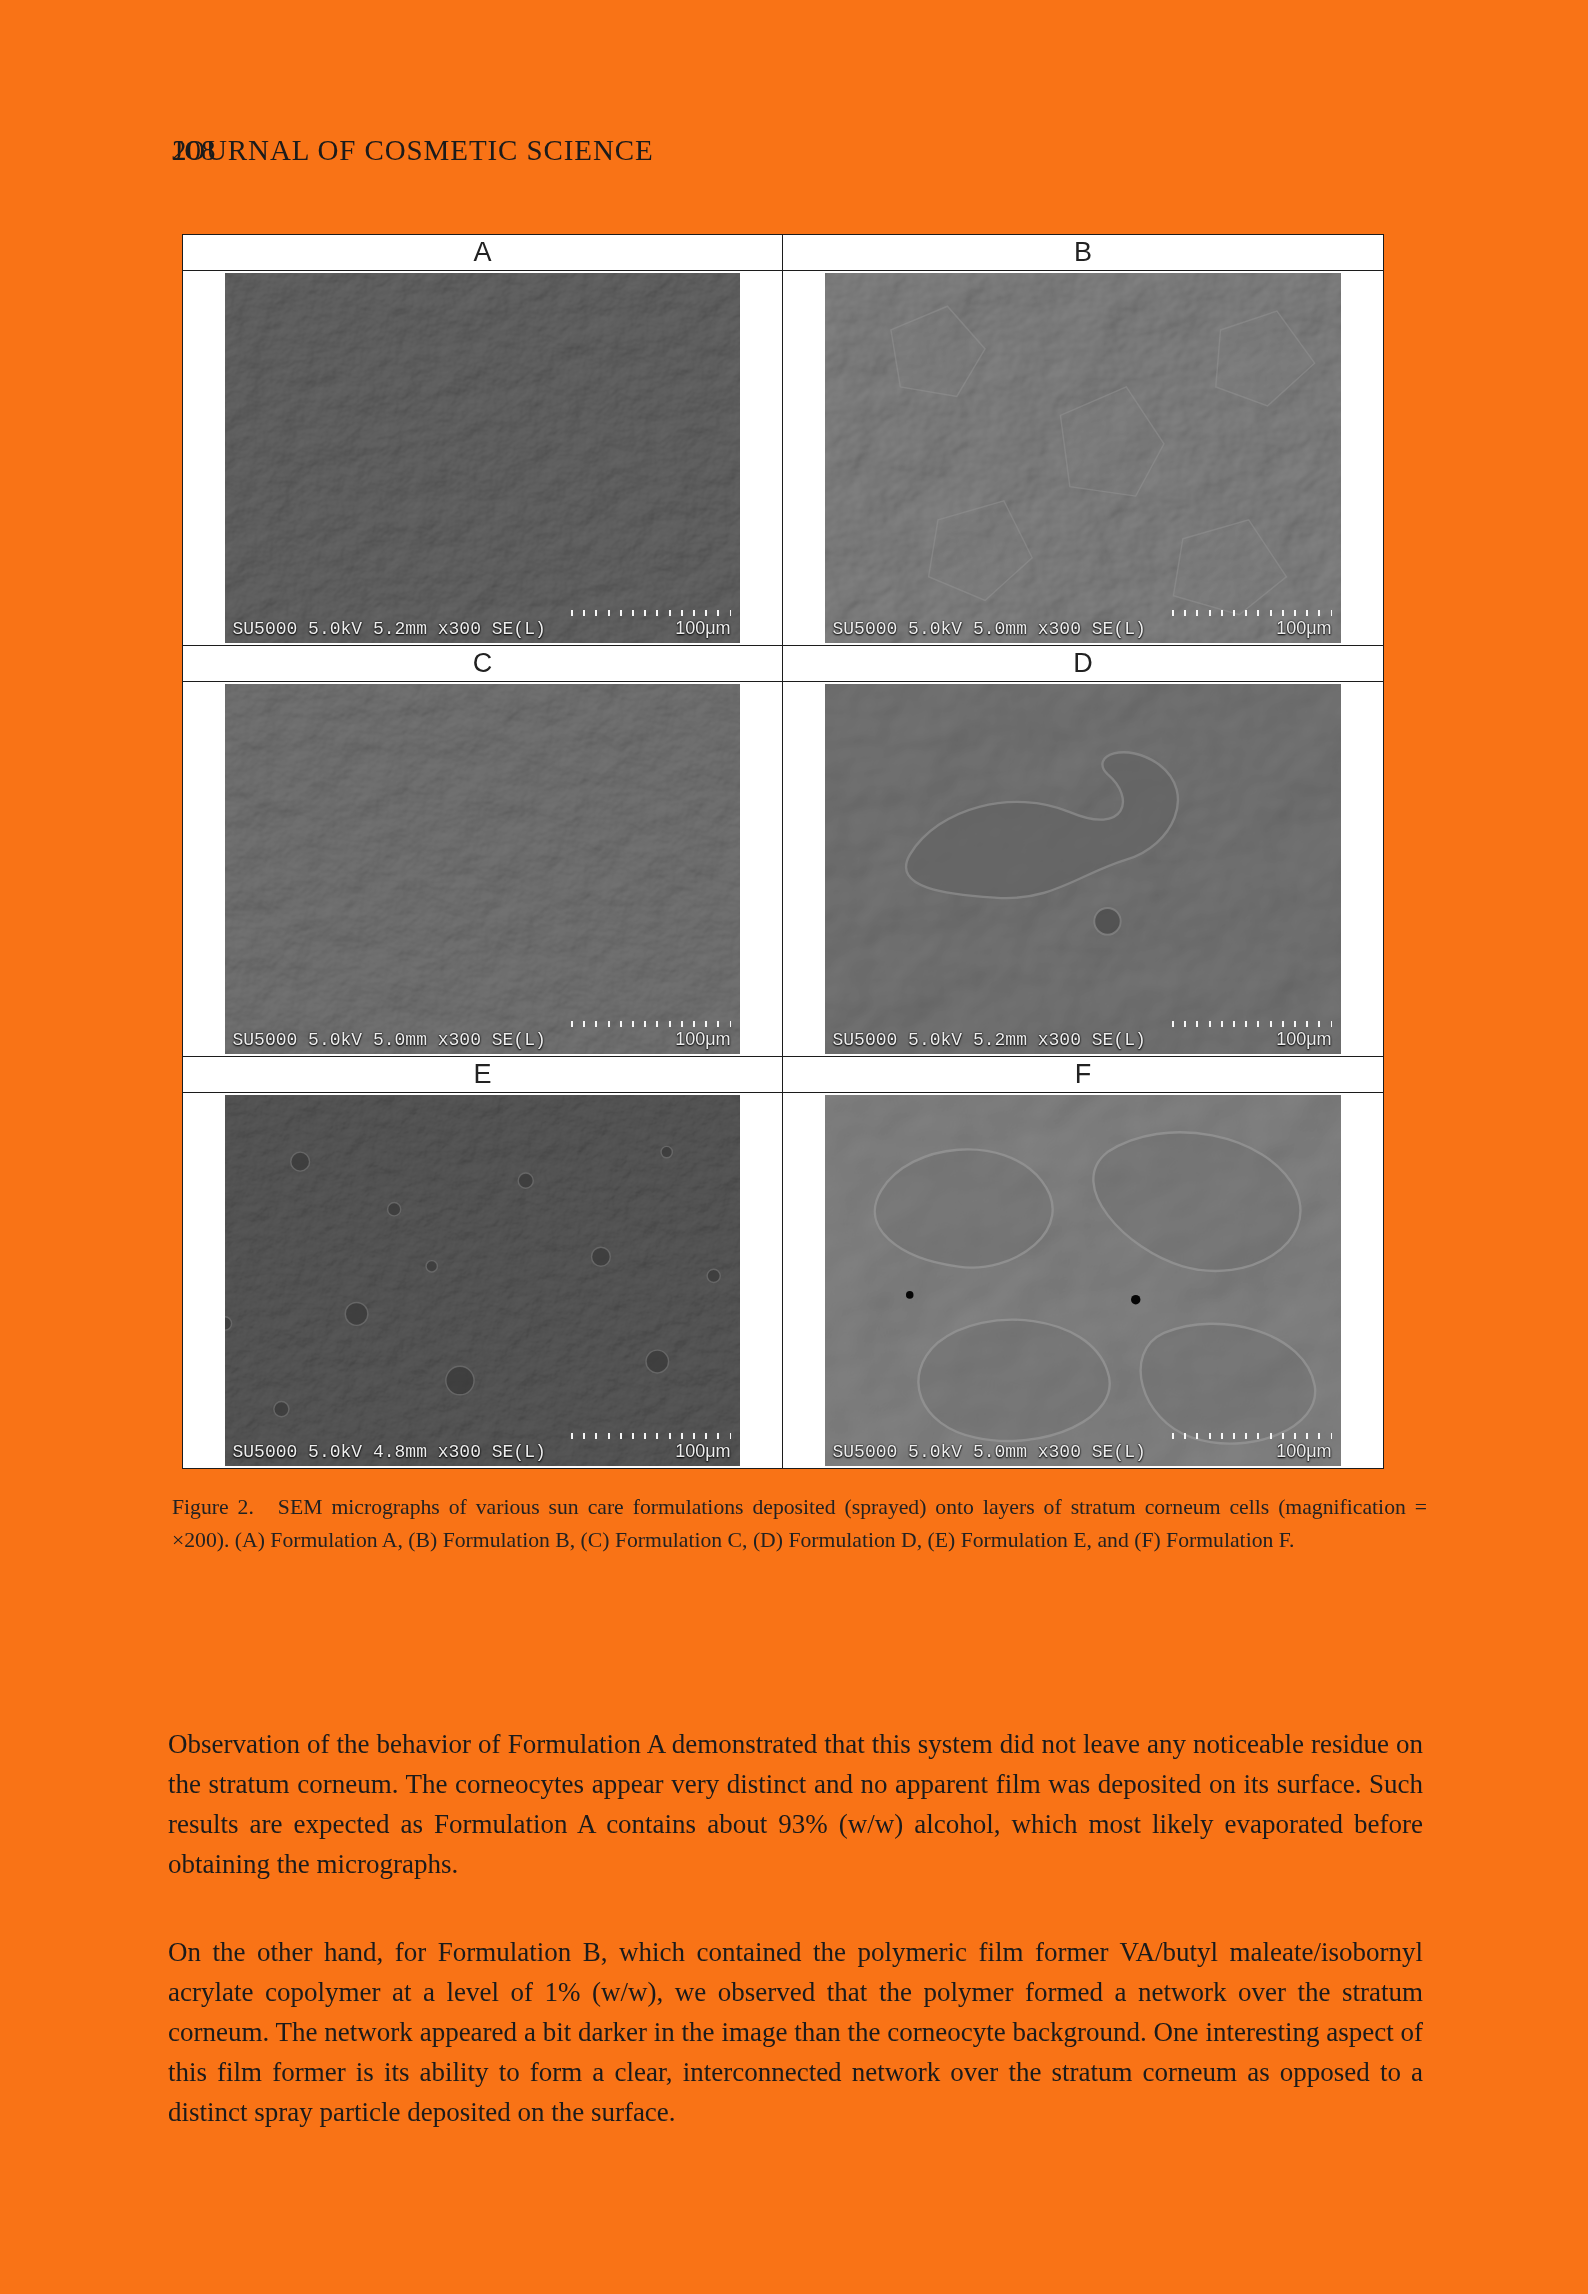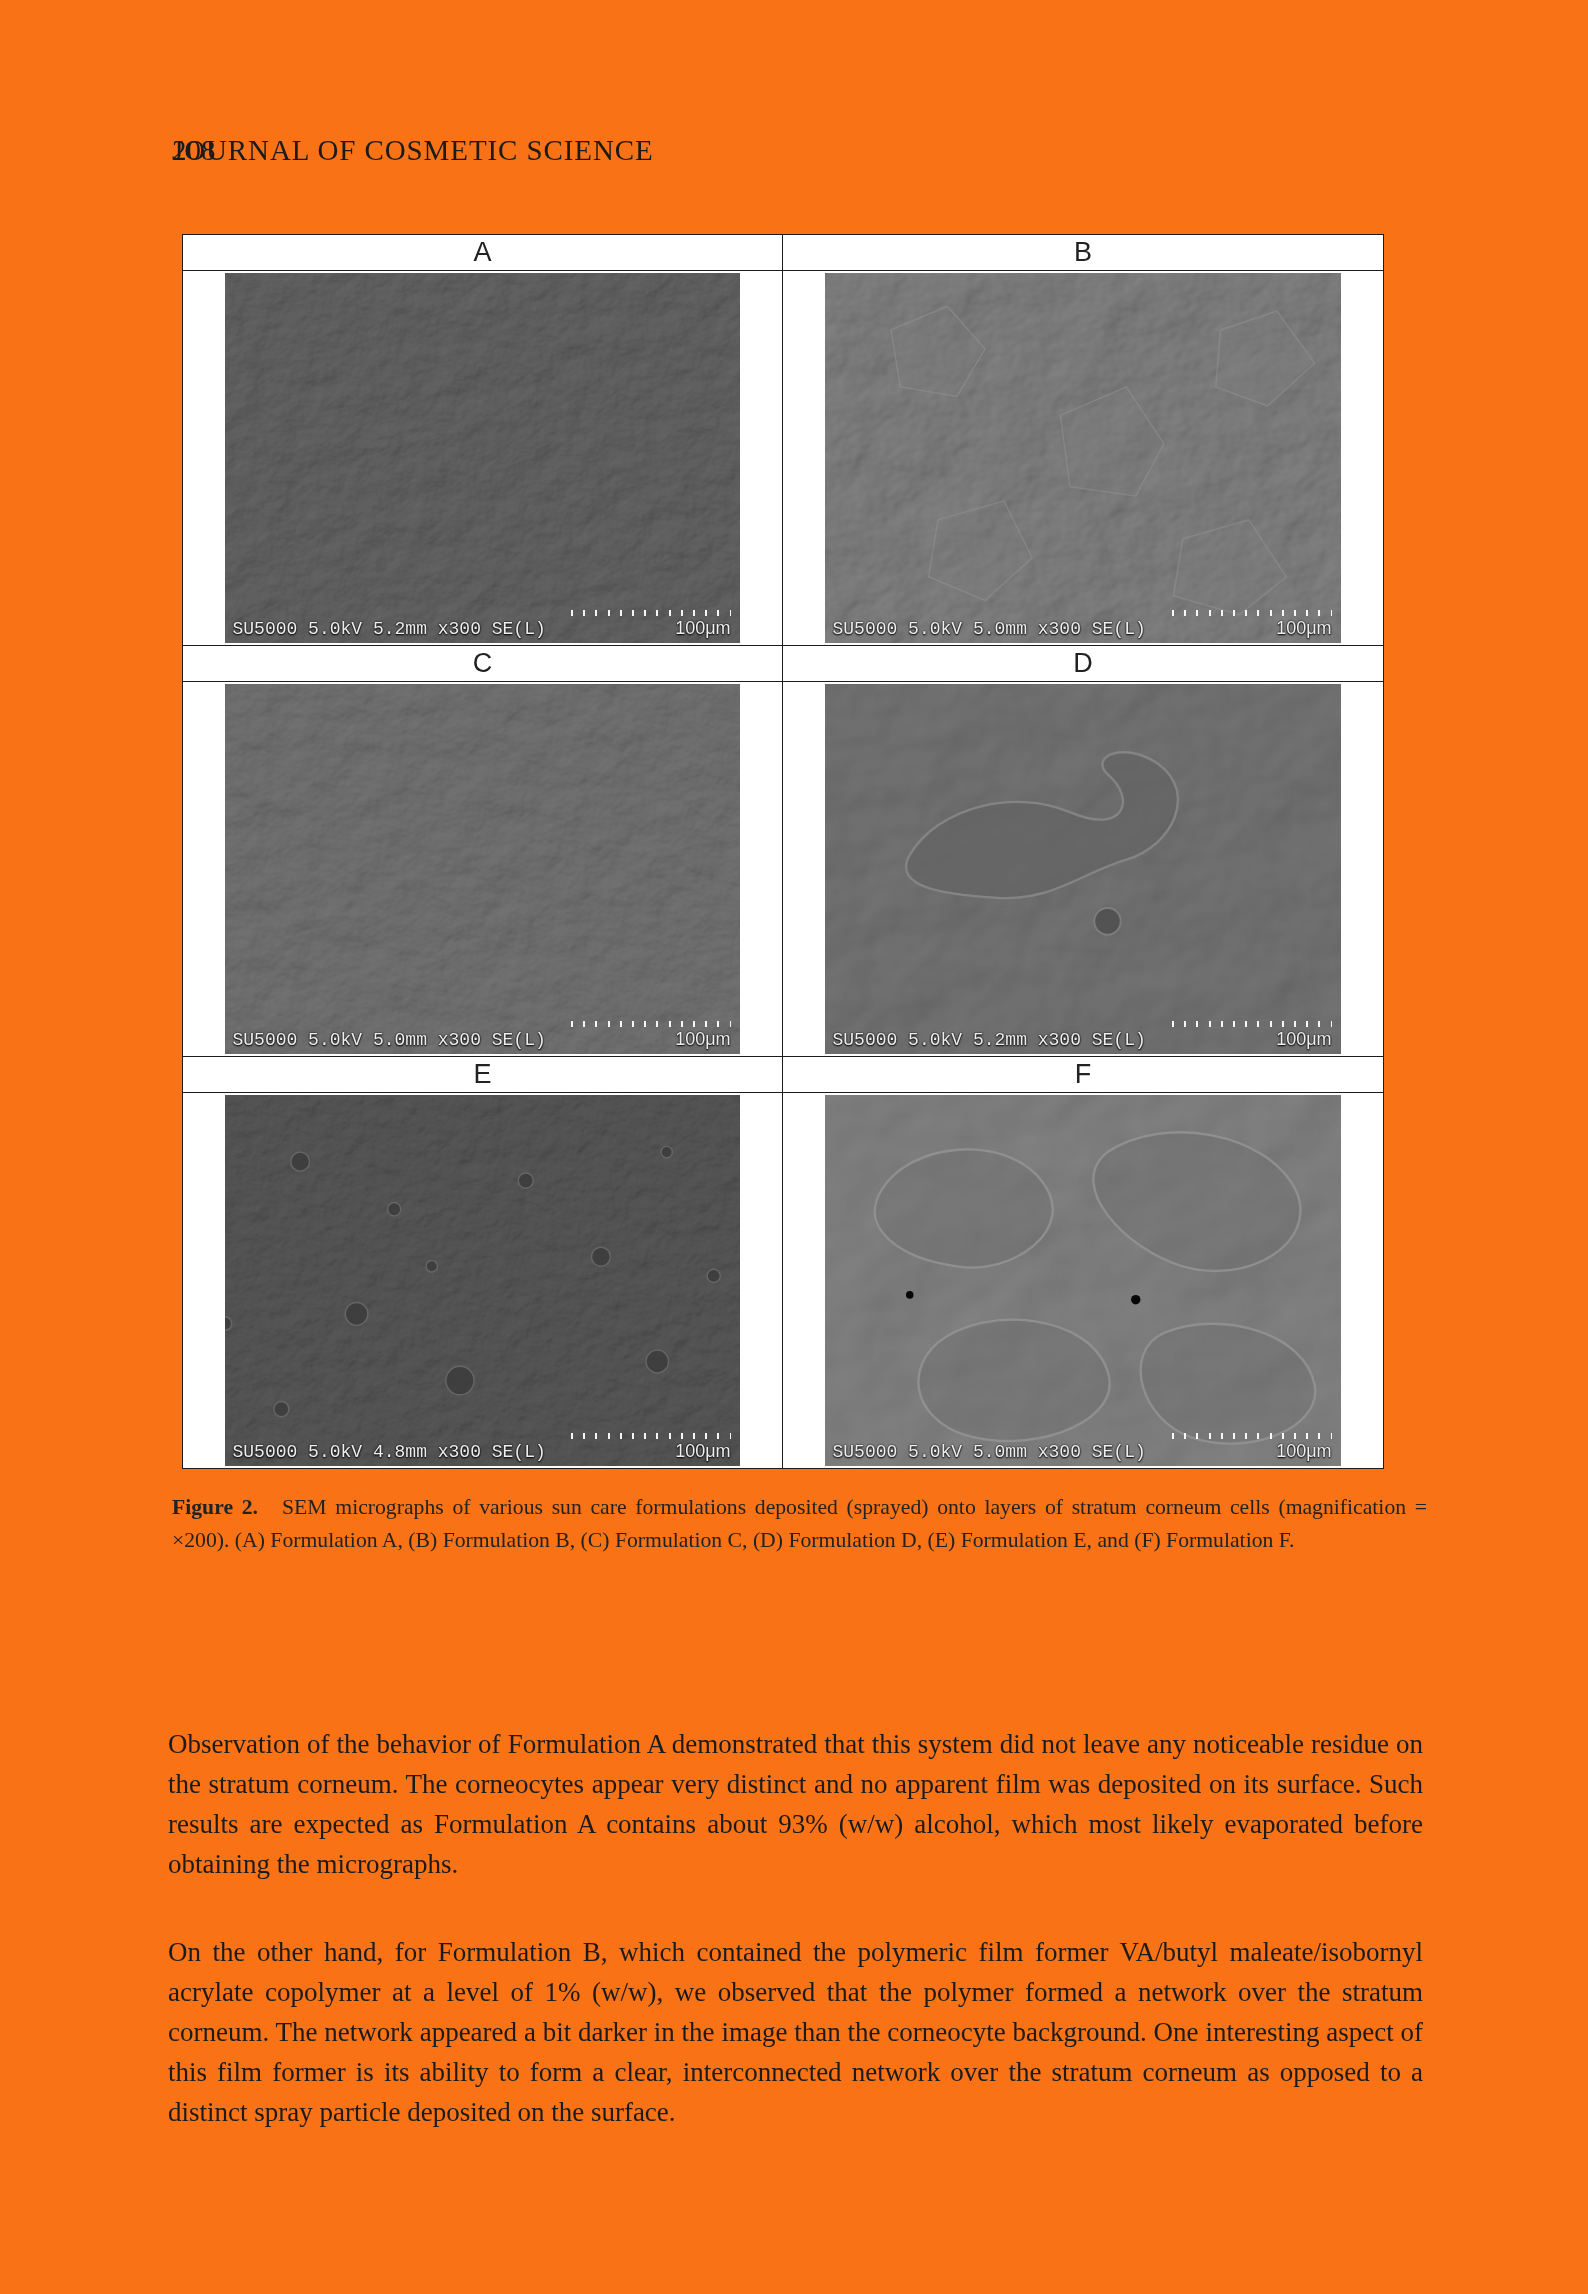--- a/index.html
+++ b/index.html
@@ -42,21 +42,21 @@
   .scale-wrap { position:absolute; right:9.4px; bottom:3.8px; text-align:right; }
   .ticks { width:160px; height:6.6px; margin-left:auto; margin-bottom:1.9px;
            background:repeating-linear-gradient(90deg, rgba(255,255,255,.95) 0 1.9px,
                        rgba(255,255,255,0) 1.9px 12.2px); }
   .scale-label { font-family:"Liberation Sans", sans-serif; font-size:18px;
                  color:#eeeeee; text-shadow:0 0 1.9px #000, 0 0.9px 1.9px #000; }
 
   
   .caption { position:absolute; top:1491px; left:172px; width:1255px;
              font-size:21.7px; line-height:33px; text-align:justify; color:#222; }
-  .caption .cap-label { font-weight:bold; margin-right:24px; }
+  .caption .cap-label { font-weight:normal; margin-right:24px; }
 
   
   .bodytext p { position:absolute; left:168px; width:1255px;
                 font-size:27px; line-height:40px; text-align:justify; color:#1b1b1b;margin-top:47px; }
   .bodytext .p1 { top:1677px; }
   .bodytext .p2 { top:1885px; }
 </style>
 </head>
 <body>
 

